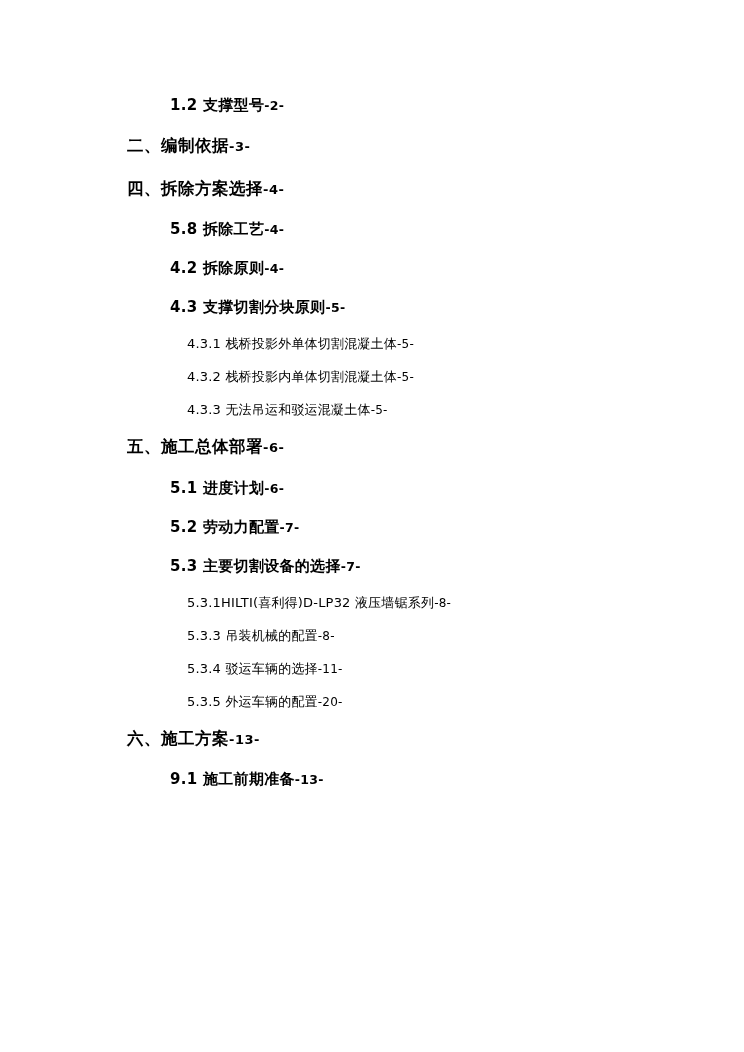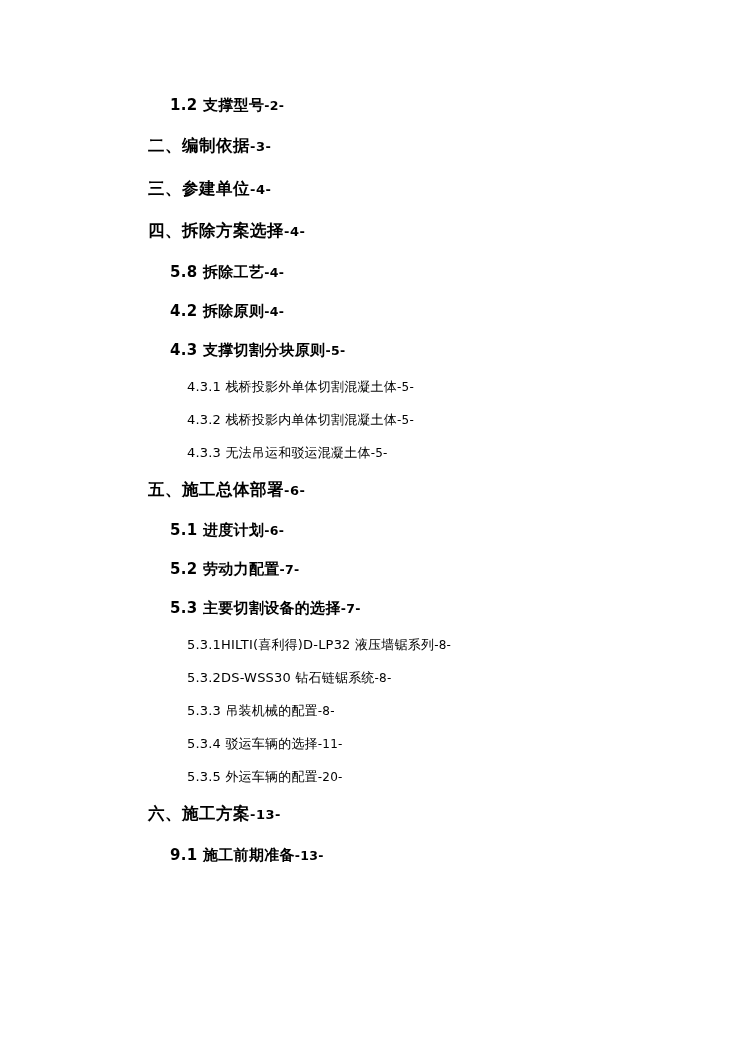--- a/index.html
+++ b/index.html
@@ -28,21 +28,21 @@
     color: #000000;
     white-space: nowrap;
     line-height: 1.0;
   }
   
   .lvl-1 {
     font-family: "DejaVu Sans", "Liberation Sans", sans-serif;
     font-weight: bold;
     font-size: 16.5px;
     letter-spacing: 0.5px;
-    margin-left: 76px;
+    margin-left: 55px;
     margin-top: 0;
     margin-bottom: 0;
     padding-top: 13px;
     padding-bottom: 13px;
   }
   
   .lvl-2 {
     font-family: "DejaVu Sans", "Liberation Sans", sans-serif;
     font-weight: bold;
     font-size: 15px;
@@ -68,33 +68,31 @@
   .lvl-2 .pagenum { font-size: 12.5px; font-weight: bold; }
   .lvl-3 .pagenum { font-size: 12px; font-weight: normal; }
 </style>
 </head>
 <body>
 
 <div class="page">
   <div class="toc" id="toc-container">
       <div class="toc-entry lvl-2"><span>1.2 支撑型号</span><span class="pagenum">-2-</span></div>
       <div class="toc-entry lvl-1"><span>二、编制依据</span><span class="pagenum">-3-</span></div>
-      <div class="toc-entry lvl-1"><span>三、参建单位</span><span class="pagenum">-4-</span></div>
       <div class="toc-entry lvl-1"><span>四、拆除方案选择</span><span class="pagenum">-4-</span></div>
       <div class="toc-entry lvl-2"><span>5.8 拆除工艺</span><span class="pagenum">-4-</span></div>
       <div class="toc-entry lvl-2"><span>4.2 拆除原则</span><span class="pagenum">-4-</span></div>
       <div class="toc-entry lvl-2"><span>4.3 支撑切割分块原则</span><span class="pagenum">-5-</span></div>
       <div class="toc-entry lvl-3"><span>4.3.1 栈桥投影外单体切割混凝土体</span><span class="pagenum">-5-</span></div>
       <div class="toc-entry lvl-3"><span>4.3.2 栈桥投影内单体切割混凝土体</span><span class="pagenum">-5-</span></div>
       <div class="toc-entry lvl-3"><span>4.3.3 无法吊运和驳运混凝土体</span><span class="pagenum">-5-</span></div>
       <div class="toc-entry lvl-1"><span>五、施工总体部署</span><span class="pagenum">-6-</span></div>
       <div class="toc-entry lvl-2"><span>5.1 进度计划</span><span class="pagenum">-6-</span></div>
       <div class="toc-entry lvl-2"><span>5.2 劳动力配置</span><span class="pagenum">-7-</span></div>
       <div class="toc-entry lvl-2"><span>5.3 主要切割设备的选择</span><span class="pagenum">-7-</span></div>
       <div class="toc-entry lvl-3"><span>5.3.1HILTI(喜利得)D-LP32 液压墙锯系列</span><span class="pagenum">-8-</span></div>
-      <div class="toc-entry lvl-3"><span>5.3.2DS-WSS30 钻石链锯系统</span><span class="pagenum">-8-</span></div>
       <div class="toc-entry lvl-3"><span>5.3.3 吊装机械的配置</span><span class="pagenum">-8-</span></div>
       <div class="toc-entry lvl-3"><span>5.3.4 驳运车辆的选择</span><span class="pagenum">-11-</span></div>
       <div class="toc-entry lvl-3"><span>5.3.5 外运车辆的配置</span><span class="pagenum">-20-</span></div>
       <div class="toc-entry lvl-1"><span>六、施工方案</span><span class="pagenum">-13-</span></div>
       <div class="toc-entry lvl-2"><span>9.1 施工前期准备</span><span class="pagenum">-13-</span></div>
     </div>
 </div>
 
 </body></html>

